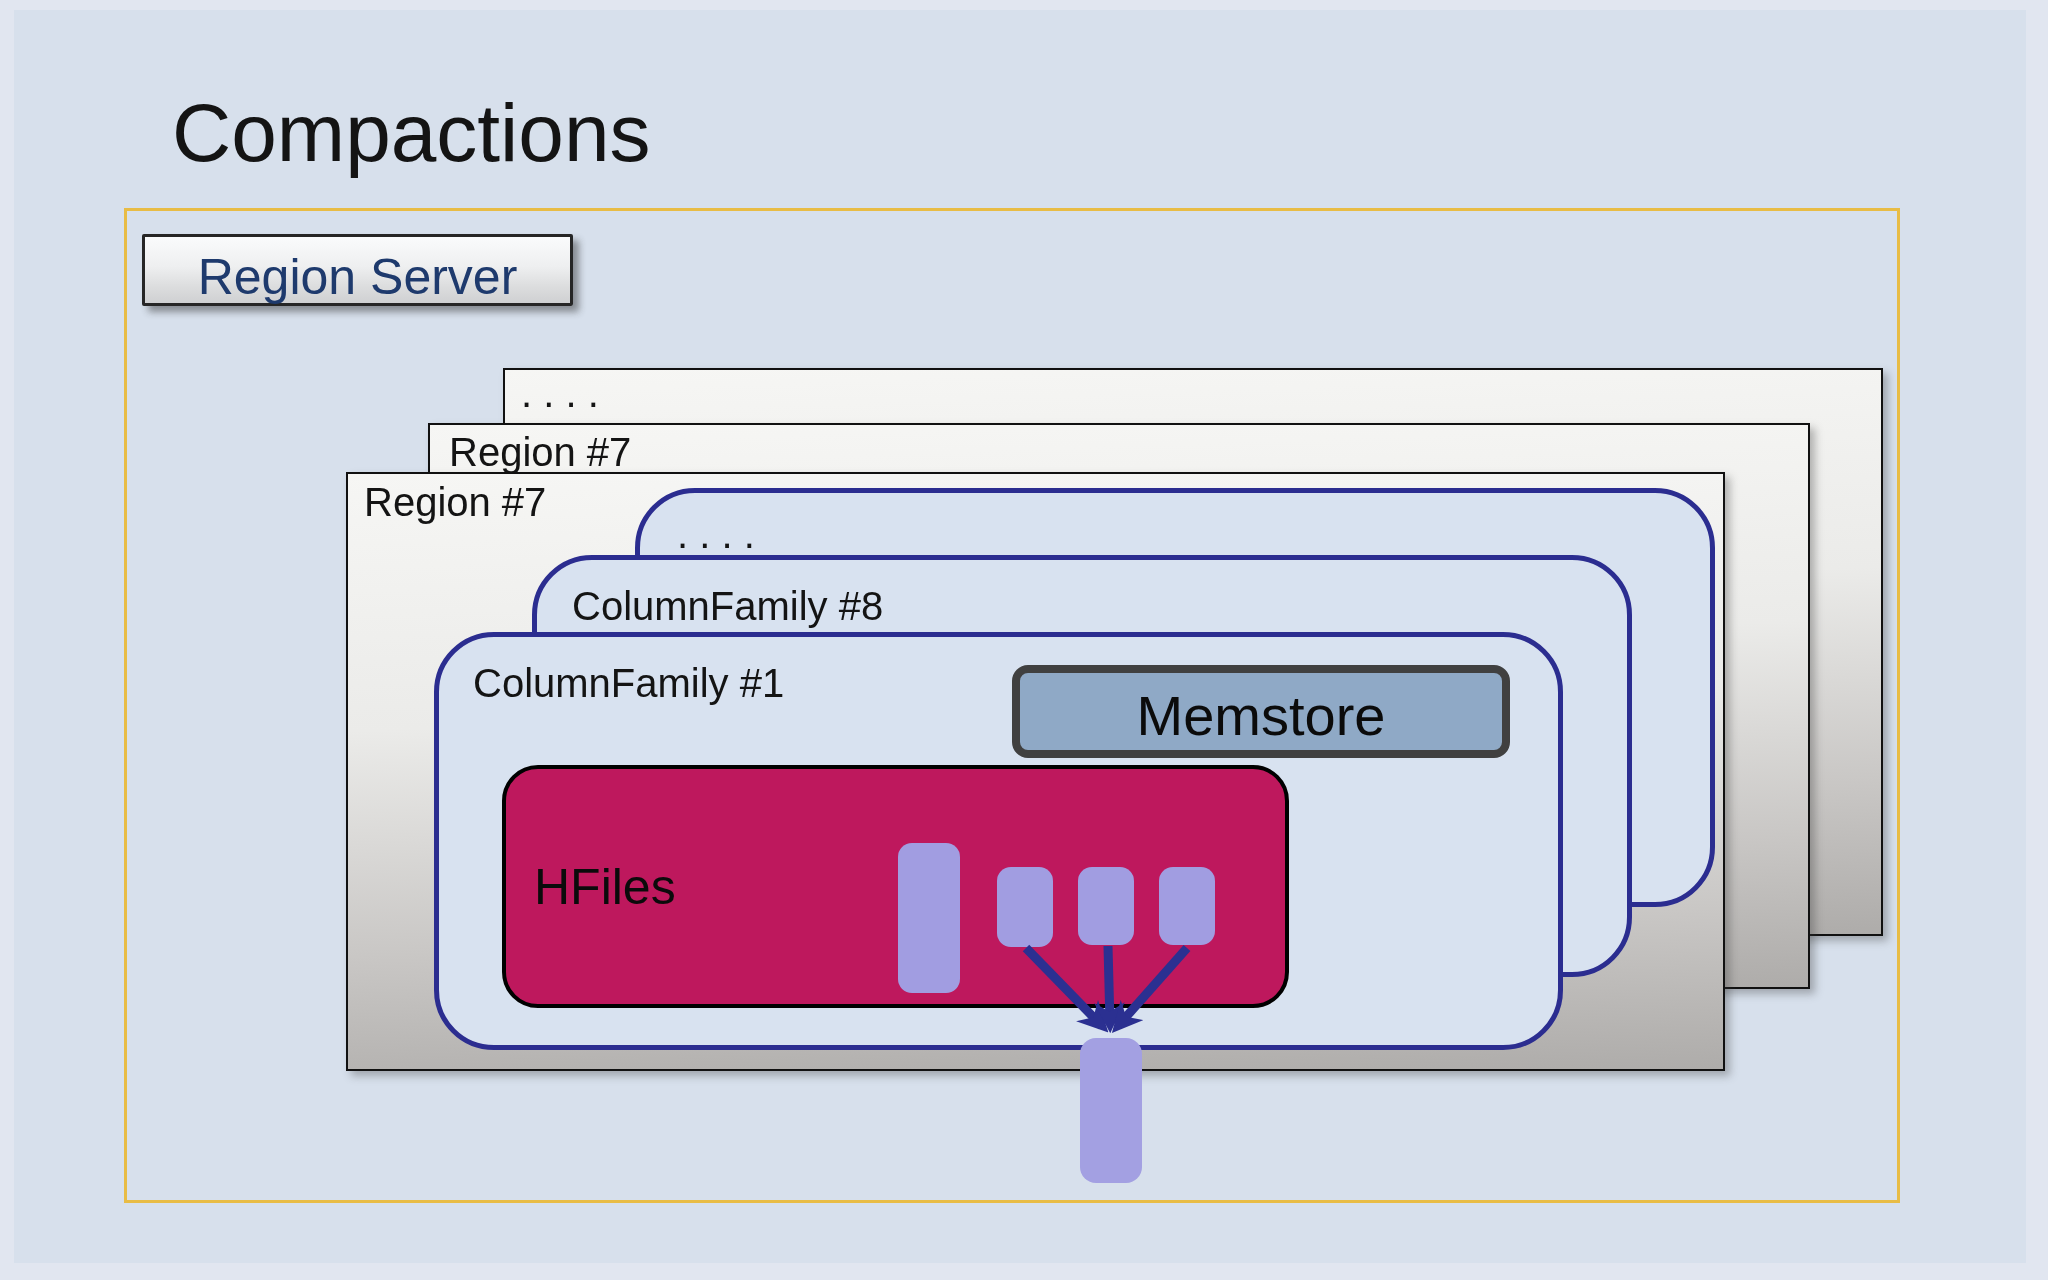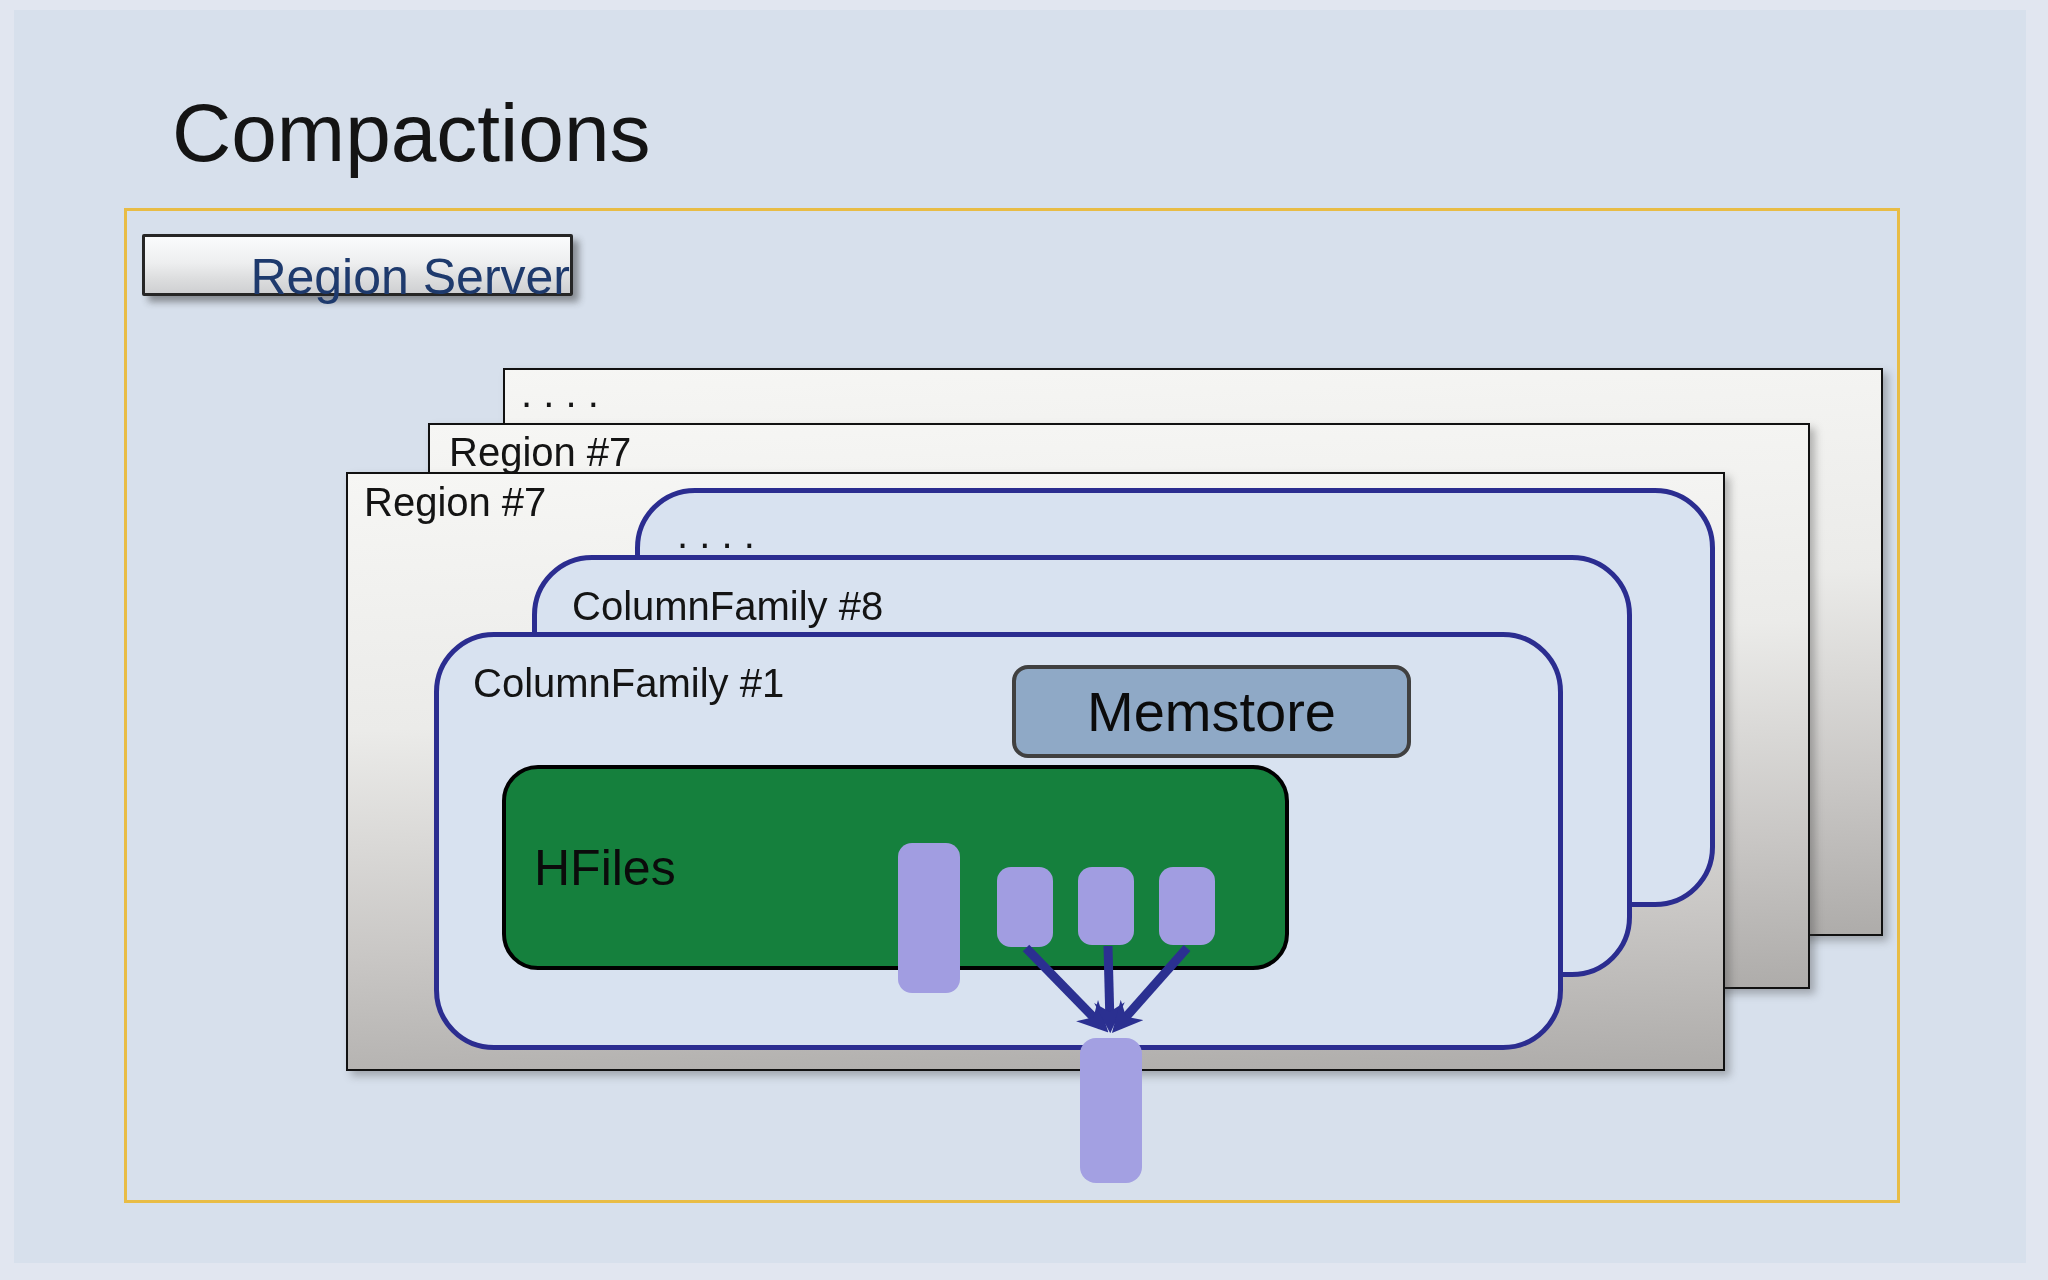--- a/index.html
+++ b/index.html
@@ -21,25 +21,25 @@
     font-size:82px;line-height:1.1;color:#141414;
     letter-spacing:0px;white-space:nowrap;margin-left:48px;
   }
 
   .rs-frame{
     left:124px;top:208px;width:1776px;height:995px;
     border:3px solid #e8bc45;
   }
 
   .rs-button{
-    left:142px;top:234px;width:431px;height:62px;
+    left:142px;top:234px;width:431px;height:72px;
     border:3px solid #262626;border-radius:2px;
     background:linear-gradient(to bottom,#fafbfc 0%,#eeeff0 45%,#dcddde 75%,#cfd0d2 100%);
     box-shadow:6px 6px 7px rgba(40,40,40,0.45);
-    color:#1e3a6d;font-size:50px;line-height:80px;text-align:right;
+    color:#1e3a6d;font-size:50px;line-height:80px;text-align:center;
     white-space:nowrap;
   }
 
   .region{
     background:linear-gradient(178deg,#f6f6f4 0%,#ebebe9 40%,#c9c7c5 75%,#aeacaa 100%);
     border:2.5px solid #111;
     box-shadow:5px 5px 8px rgba(60,60,60,0.35);
   }
   .region-dots{left:503px;top:368px;width:1380px;height:568px;}
   .region-2{left:428px;top:423px;width:1382px;height:566px;}
@@ -60,28 +60,28 @@
   .cf-2{left:532px;top:555px;width:1100px;height:422px;}
   .cf-1{left:434px;top:632px;width:1129px;height:418px;}
   .cf-label{
     position:absolute;color:#141414;font-size:40px;line-height:1.05;white-space:nowrap;
   }
   .cf-dots .cf-label{left:37px;top:20px;}
   .cf-2 .cf-label{left:35px;top:25px;}
   .cf-1 .cf-label{left:34px;top:25px;}
 
   .memstore{
-    left:1012px;top:665px;width:399px;height:93px;
-    background:#8fa9c6;border:4px solid #404040;border-radius:16px;
+    left:1012px;top:665px;width:498px;height:93px;
+    background:#8fa9c6;border:8px solid #404040;border-radius:16px;
     color:#0b0b0b;font-size:56px;line-height:85px;text-align:center;white-space:nowrap;
   }
 
   .hfiles{
-    left:502px;top:765px;width:787px;height:205px;
-    background:#15803d;border:4px solid #000;border-radius:36px;
+    left:502px;top:765px;width:787px;height:243px;
+    background:#be185d;border:4px solid #000;border-radius:36px;
   }
   .hfiles-label{
     position:absolute;left:28px;top:50%;transform:translateY(-50%);
     color:#0b0b0b;font-size:50px;line-height:1;white-space:nowrap;
   }
 
   .block{
     background:#a19de1;border-radius:14px;
   }
   .block-tall{left:898px;top:843px;width:62px;height:150px;}

